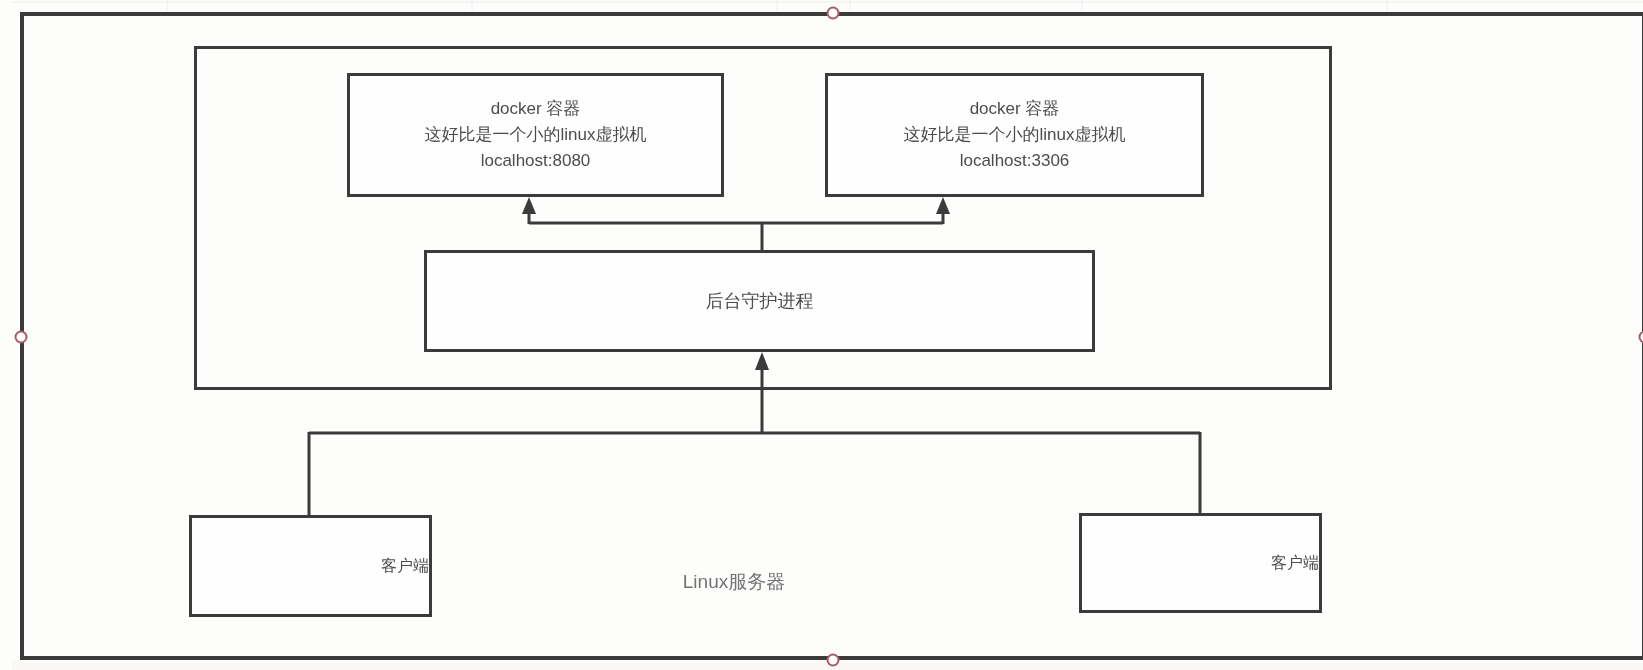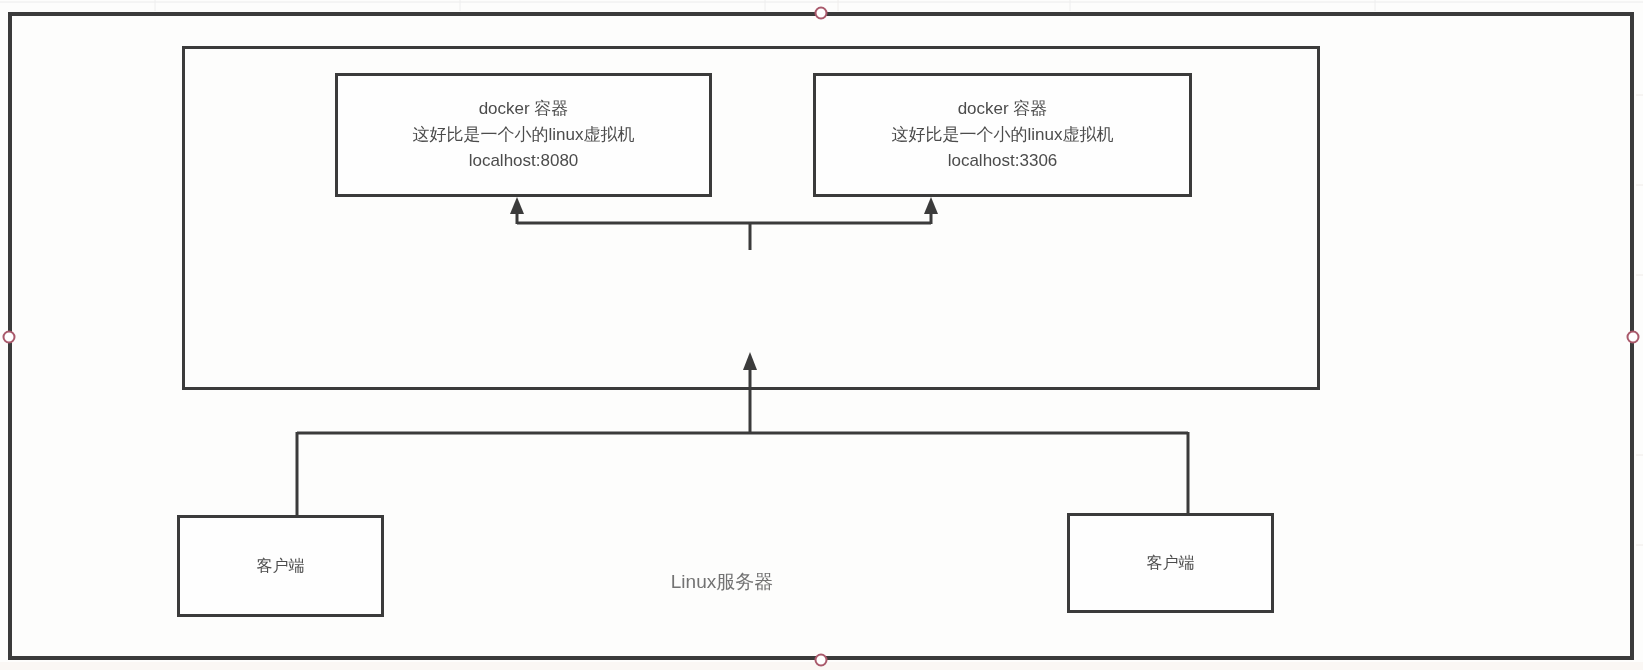--- a/index.html
+++ b/index.html
@@ -2,40 +2,40 @@
 <html><head>
 <meta charset="utf-8">
 <style>
   html,body{margin:0;padding:0;}
   body{
     width:1643px;height:670px;position:relative;overflow:hidden;
     background:#fdfdfc;
     font-family:"Liberation Sans","DejaVu Sans",sans-serif;
     color:#4c4c4c;
   }
-  .stage{position:absolute;inset:0;}
+  .stage{position:absolute;inset:0;margin-left:12px;}
   
   .grid-layer{position:absolute;inset:0;pointer-events:none;}
   
   .box{
     position:absolute;box-sizing:border-box;background:#fefefe;
     border:3px solid #3b3b3b;
     display:flex;flex-direction:column;align-items:center;justify-content:center;
     text-align:center;
   }
   .outer-box{
     left:8px;top:12px;width:1626px;height:648px;
     border-width:4px;background:#fdfdfc;
   }
   .inner-box{left:182px;top:46px;width:1138px;height:344px;background:transparent;}
   .docker-box{top:73px;height:124px;font-size:17px;line-height:26px;color:#4c4c4c;}
   .docker-left{left:335px;width:377px;}
   .docker-right{left:813px;width:379px;}
   .daemon-box{left:412px;top:250px;width:671px;height:102px;font-size:18px;}
-  .client-box{width:207px;font-size:16px;}
+  .client-box{width:243px;font-size:16px;align-items:flex-end;}
   .client-left{left:177px;top:515px;height:102px;}
   .client-right{left:1067px;top:513px;height:100px;}
   .server-label{
     position:absolute;left:722px;top:582px;transform:translate(-50%,-50%);
     font-size:19px;color:#737373;white-space:nowrap;
   }
   .connector-layer{position:absolute;inset:0;pointer-events:none;}
   
   .handle{
     position:absolute;width:13px;height:13px;border-radius:50%;
@@ -87,20 +87,23 @@
     <div>这好比是一个小的linux虚拟机</div>
     <div>localhost:8080</div>
   </div>
 
   <div class="box docker-box docker-right">
     <div>docker 容器</div>
     <div>这好比是一个小的linux虚拟机</div>
     <div>localhost:3306</div>
   </div>
 
+  <div class="box daemon-box">
+    <div>后台守护进程</div>
+  </div>
 
   <div class="box client-box client-left">
     <div>客户端</div>
   </div>
   <div class="box client-box client-right">
     <div>客户端</div>
   </div>
 
   <div class="server-label">Linux服务器</div>
 

